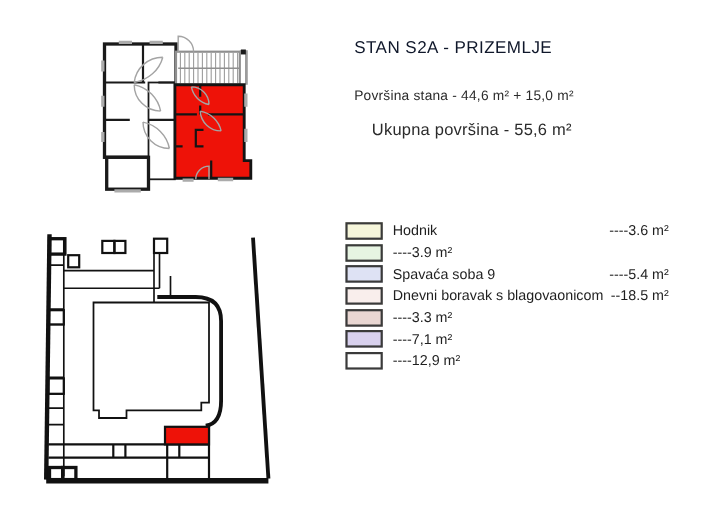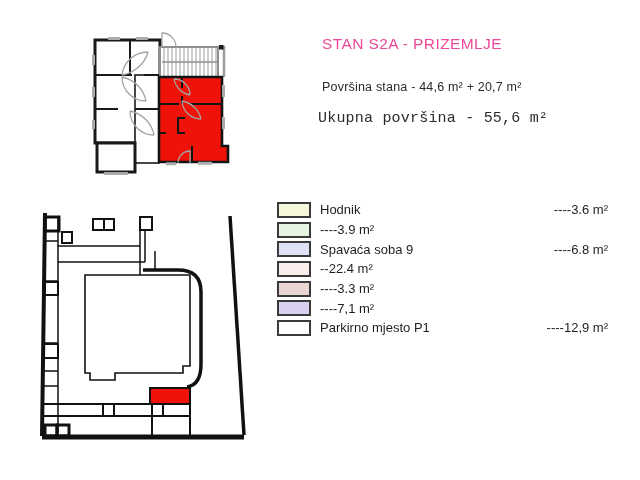--- a/index.html
+++ b/index.html
@@ -2,41 +2,41 @@
 <html><head>
 <meta charset="utf-8">
 <style>
   html,body{margin:0;padding:0;}
   body{
     width:640px;height:480px;background:#ffffff;position:relative;overflow:hidden;
     font-family:"Liberation Sans", sans-serif;color:#262626;
   }
   .abs{position:absolute;}
   
-  .title{left:322px;top:35px;font-size:15.5px;letter-spacing:.4px;color:#ec4899;}
+  .title{left:322px;top:35px;font-size:15.5px;letter-spacing:.4px;color:#0f172a;}
   .subline{left:322px;top:80px;font-size:12.5px;letter-spacing:.2px;color:#2b2b2b;}
-  .totalline{left:318px;top:110px;font-size:15px;letter-spacing:.2px;color:#2b2b2b;font-family:Liberation Mono, monospace;}
+  .totalline{left:338px;top:110px;font-size:15px;letter-spacing:.2px;color:#2b2b2b;}
   
   .floorplan{left:78px;top:25px;width:175px;height:160px;}
   .siteplan{left:30px;top:203px;width:230px;height:245px;}
   
   .legend{left:277px;top:200px;width:331px;}
-  .legend-row{display:flex;align-items:center;height:19.7px;}
+  .legend-row{display:flex;align-items:center;height:19.7px;margin-left:37px;}
   .swatch{
     width:30px;height:12px;border:2px solid #3a3a3a;margin-right:9px;flex:0 0 auto;
     background:#fff;
   }
   .legend-label{font-size:13px;flex:1 1 auto;white-space:nowrap;color:#1f1f1f;}
   .legend-value{font-size:13px;text-align:left;white-space:nowrap;color:#1f1f1f;}
 </style>
 </head>
 <body>
 
 <div class="abs title">STAN S2A - PRIZEMLJE</div>
-<div class="abs subline">Površina stana - 44,6 m² + 20,7 m²</div>
+<div class="abs subline">Površina stana - 44,6 m² + 15,0 m²</div>
 <div class="abs totalline">Ukupna površina - 55,6 m²</div>
 
 <svg class="abs floorplan" viewBox="0 0 175 160">
 
   <rect x="17" y="15" width="65" height="103" fill="#ffffff" stroke="#1a1a1a" stroke-width="3"></rect>
 
   <rect x="57" y="50" width="24" height="88" fill="#ffffff" stroke="#1a1a1a" stroke-width="1.6"></rect>
 
   <rect x="19" y="118" width="38" height="29" fill="#ffffff" stroke="#1a1a1a" stroke-width="3"></rect>
 
@@ -109,32 +109,32 @@
     <span class="legend-label">Hodnik</span>
     <span class="legend-value">----3.6 m²</span>
   </div>
   <div class="legend-row">
     <span class="swatch" style="background: rgb(230, 244, 226);"></span>
     <span class="legend-value">----3.9 m²</span>
   </div>
   <div class="legend-row">
     <span class="swatch" style="background: rgb(222, 226, 244);"></span>
     <span class="legend-label">Spavaća soba 9</span>
-    <span class="legend-value">----6.8 m²</span>
+    <span class="legend-value">----5.4 m²</span>
   </div>
   <div class="legend-row">
     <span class="swatch" style="background: rgb(249, 238, 236);"></span>
-    <span class="legend-value">--22.4 m²</span>
+    <span class="legend-label">Dnevni boravak s blagovaonicom</span>
+    <span class="legend-value">--18.5 m²</span>
   </div>
   <div class="legend-row">
     <span class="swatch" style="background: rgb(233, 214, 210);"></span>
     <span class="legend-value">----3.3 m²</span>
   </div>
   <div class="legend-row">
     <span class="swatch" style="background: rgb(216, 208, 238);"></span>
     <span class="legend-value">----7,1 m²</span>
   </div>
   <div class="legend-row">
     <span class="swatch" style="background: rgb(255, 255, 255);"></span>
-    <span class="legend-label">Parkirno mjesto P1</span>
     <span class="legend-value">----12,9 m²</span>
   </div>
 </div>
 
 </body></html>

